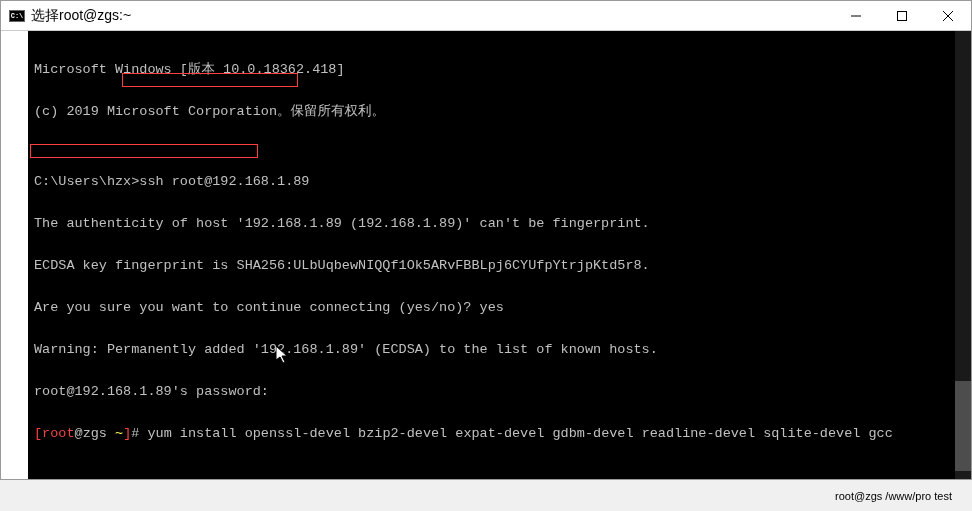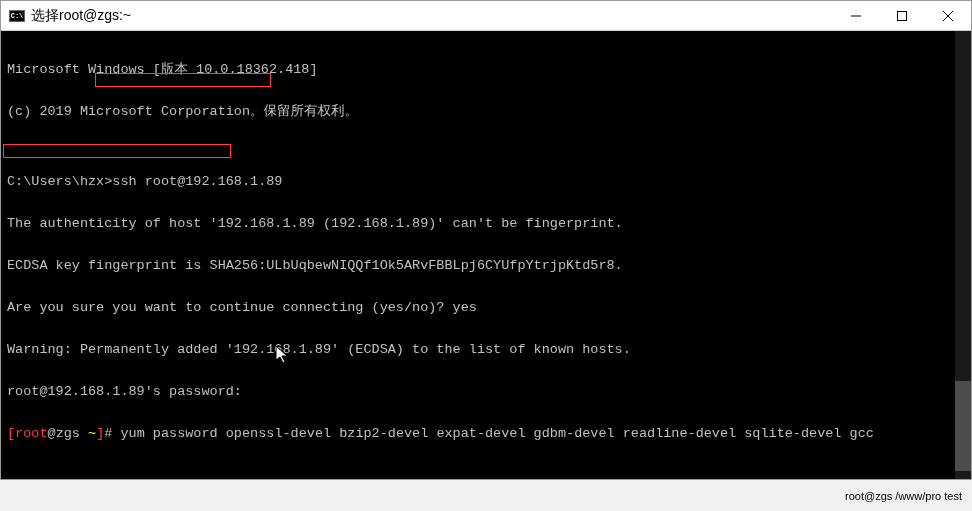--- a/index.html
+++ b/index.html
@@ -69,20 +69,21 @@
     flex: 1;
     background: #000;
     color: #c0c0c0;
     padding: 4px 6px;
     font-family: "NSimSun", "SimSun", "Consolas", "Courier New", monospace;
     font-size: 13.5px;
     line-height: 14px;
     white-space: pre;
     overflow: hidden;
     position: relative;
+    margin-left: 27px;
   }
   .line { display: block; }
   .highlight-box {
     border: 1px solid #ff4040;
     position: absolute;
     pointer-events: none;
   }
   .prompt-root { color: #ef4444; }
   .prompt-at { color: #c0c0c0; }
   .prompt-host { color: #c0c0c0; }
@@ -105,21 +106,21 @@
     background: #4d4d4d;
   }
   .footer {
     position: absolute;
     bottom: 0;
     width: 972px;
     height: 30px;
     background: #f0f0f0;
     display: flex;
     align-items: center;
-    padding: 0 10px;
+    padding: 0 20px;
     font-family: "Segoe UI", sans-serif;
     font-size: 11px;
     color: #000;
     border-radius: 10px;
   }
   .footer-right {
     margin-left: auto;
     display: flex;
     gap: 12px;
     align-items: center;
@@ -162,21 +163,21 @@
   <div class="terminal">
     <span class="line">Microsoft Windows [版本 10.0.18362.418]</span>
     <span class="line">(c) 2019 Microsoft Corporation。保留所有权利。</span>
     <span class="line"></span>
     <span class="line">C:\Users\hzx&gt;ssh root@192.168.1.89</span>
     <span class="line">The authenticity of host '192.168.1.89 (192.168.1.89)' can't be fingerprint.</span>
     <span class="line">ECDSA key fingerprint is SHA256:ULbUqbewNIQQf1Ok5ARvFBBLpj6CYUfpYtrjpKtd5r8.</span>
     <span class="line">Are you sure you want to continue connecting (yes/no)? yes</span>
     <span class="line">Warning: Permanently added '192.168.1.89' (ECDSA) to the list of known hosts.</span>
     <span class="line">root@192.168.1.89's password:</span>
-    <span class="line"><span class="prompt-bracket">[</span><span class="prompt-root">root</span><span class="prompt-at">@</span><span class="prompt-host">zgs </span><span class="prompt-tilde">~</span><span class="prompt-bracket">]</span><span># </span><span>yum password openssl-devel bzip2-devel expat-devel gdbm-devel readline-devel sqlite-devel gcc</span></span>
+    <span class="line"><span class="prompt-bracket">[</span><span class="prompt-root">root</span><span class="prompt-at">@</span><span class="prompt-host">zgs </span><span class="prompt-tilde">~</span><span class="prompt-bracket">]</span><span># </span><span>yum install openssl-devel bzip2-devel expat-devel gdbm-devel readline-devel sqlite-devel gcc</span></span>
     
     
     
     
     
     
     
     
     
     

